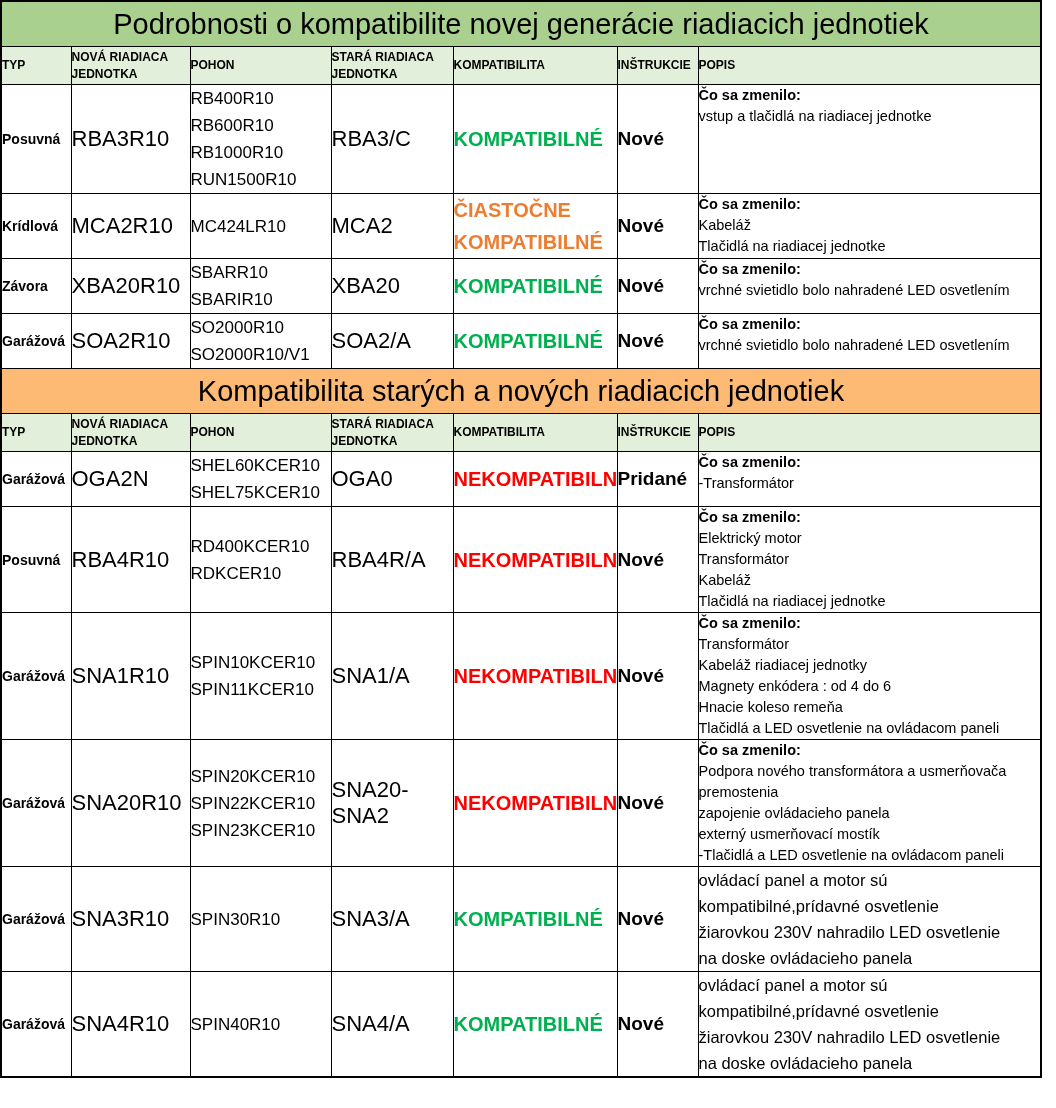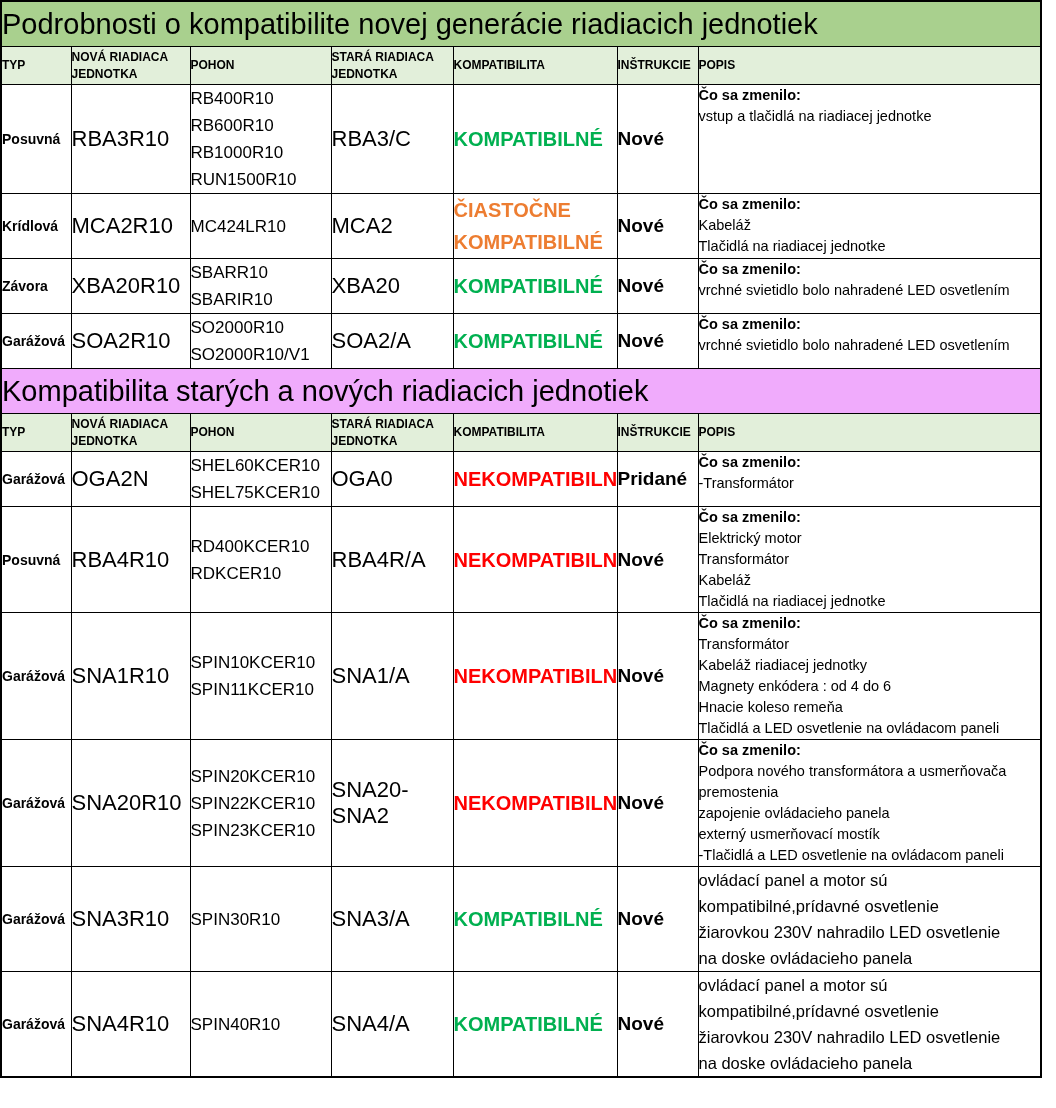--- a/index.html
+++ b/index.html
@@ -20,21 +20,21 @@
     table-layout: fixed;
     width: 1040px;
     border: 2px solid #000;
   }
   table.compat td {
     border: 1px solid #000;
     overflow: hidden;
     padding: 0;
   }
   td.title-cell {
-    text-align: left;
+    text-align: center;
     font-size: 29px;
     font-weight: 400;
     height: 44px;
     border-top: 2px solid #000;
     border-bottom: 1px solid #000;
     letter-spacing: 0px;
   }
   td.header-cell {
     font-weight: bold;
     font-size: 12px;
@@ -178,21 +178,21 @@
           </td>
           <td class="c-unit">SOA2/A</td>
           <td class="c-komp" style="color: rgb(0, 176, 80);">KOMPATIBILNÉ</td>
           <td class="c-instr">Nové</td>
           <td class="c-popis">
             <div class="popis-heading">Čo sa zmenilo:</div>
             <div class="popis-line">vrchné svietidlo bolo nahradené LED osvetlením</div>
           </td>
         </tr>
         <tr class="r-title">
-          <td class="title-cell" colspan="7" style="background: #f0abfc;">Kompatibilita starých a nových riadiacich jednotiek</td>
+          <td class="title-cell" colspan="7" style="background: #fdba74;">Kompatibilita starých a nových riadiacich jednotiek</td>
         </tr>
         <tr class="r-header">
           <td class="header-cell" style="background: rgb(226, 239, 218);">TYP</td>
           <td class="header-cell" style="background: rgb(226, 239, 218);">NOVÁ RIADIACA JEDNOTKA</td>
           <td class="header-cell" style="background: rgb(226, 239, 218);">POHON</td>
           <td class="header-cell" style="background: rgb(226, 239, 218);">STARÁ RIADIACA JEDNOTKA</td>
           <td class="header-cell" style="background: rgb(226, 239, 218);">KOMPATIBILITA</td>
           <td class="header-cell" style="background: rgb(226, 239, 218);">INŠTRUKCIE</td>
           <td class="header-cell" style="background: rgb(226, 239, 218);">POPIS</td>
         </tr>

